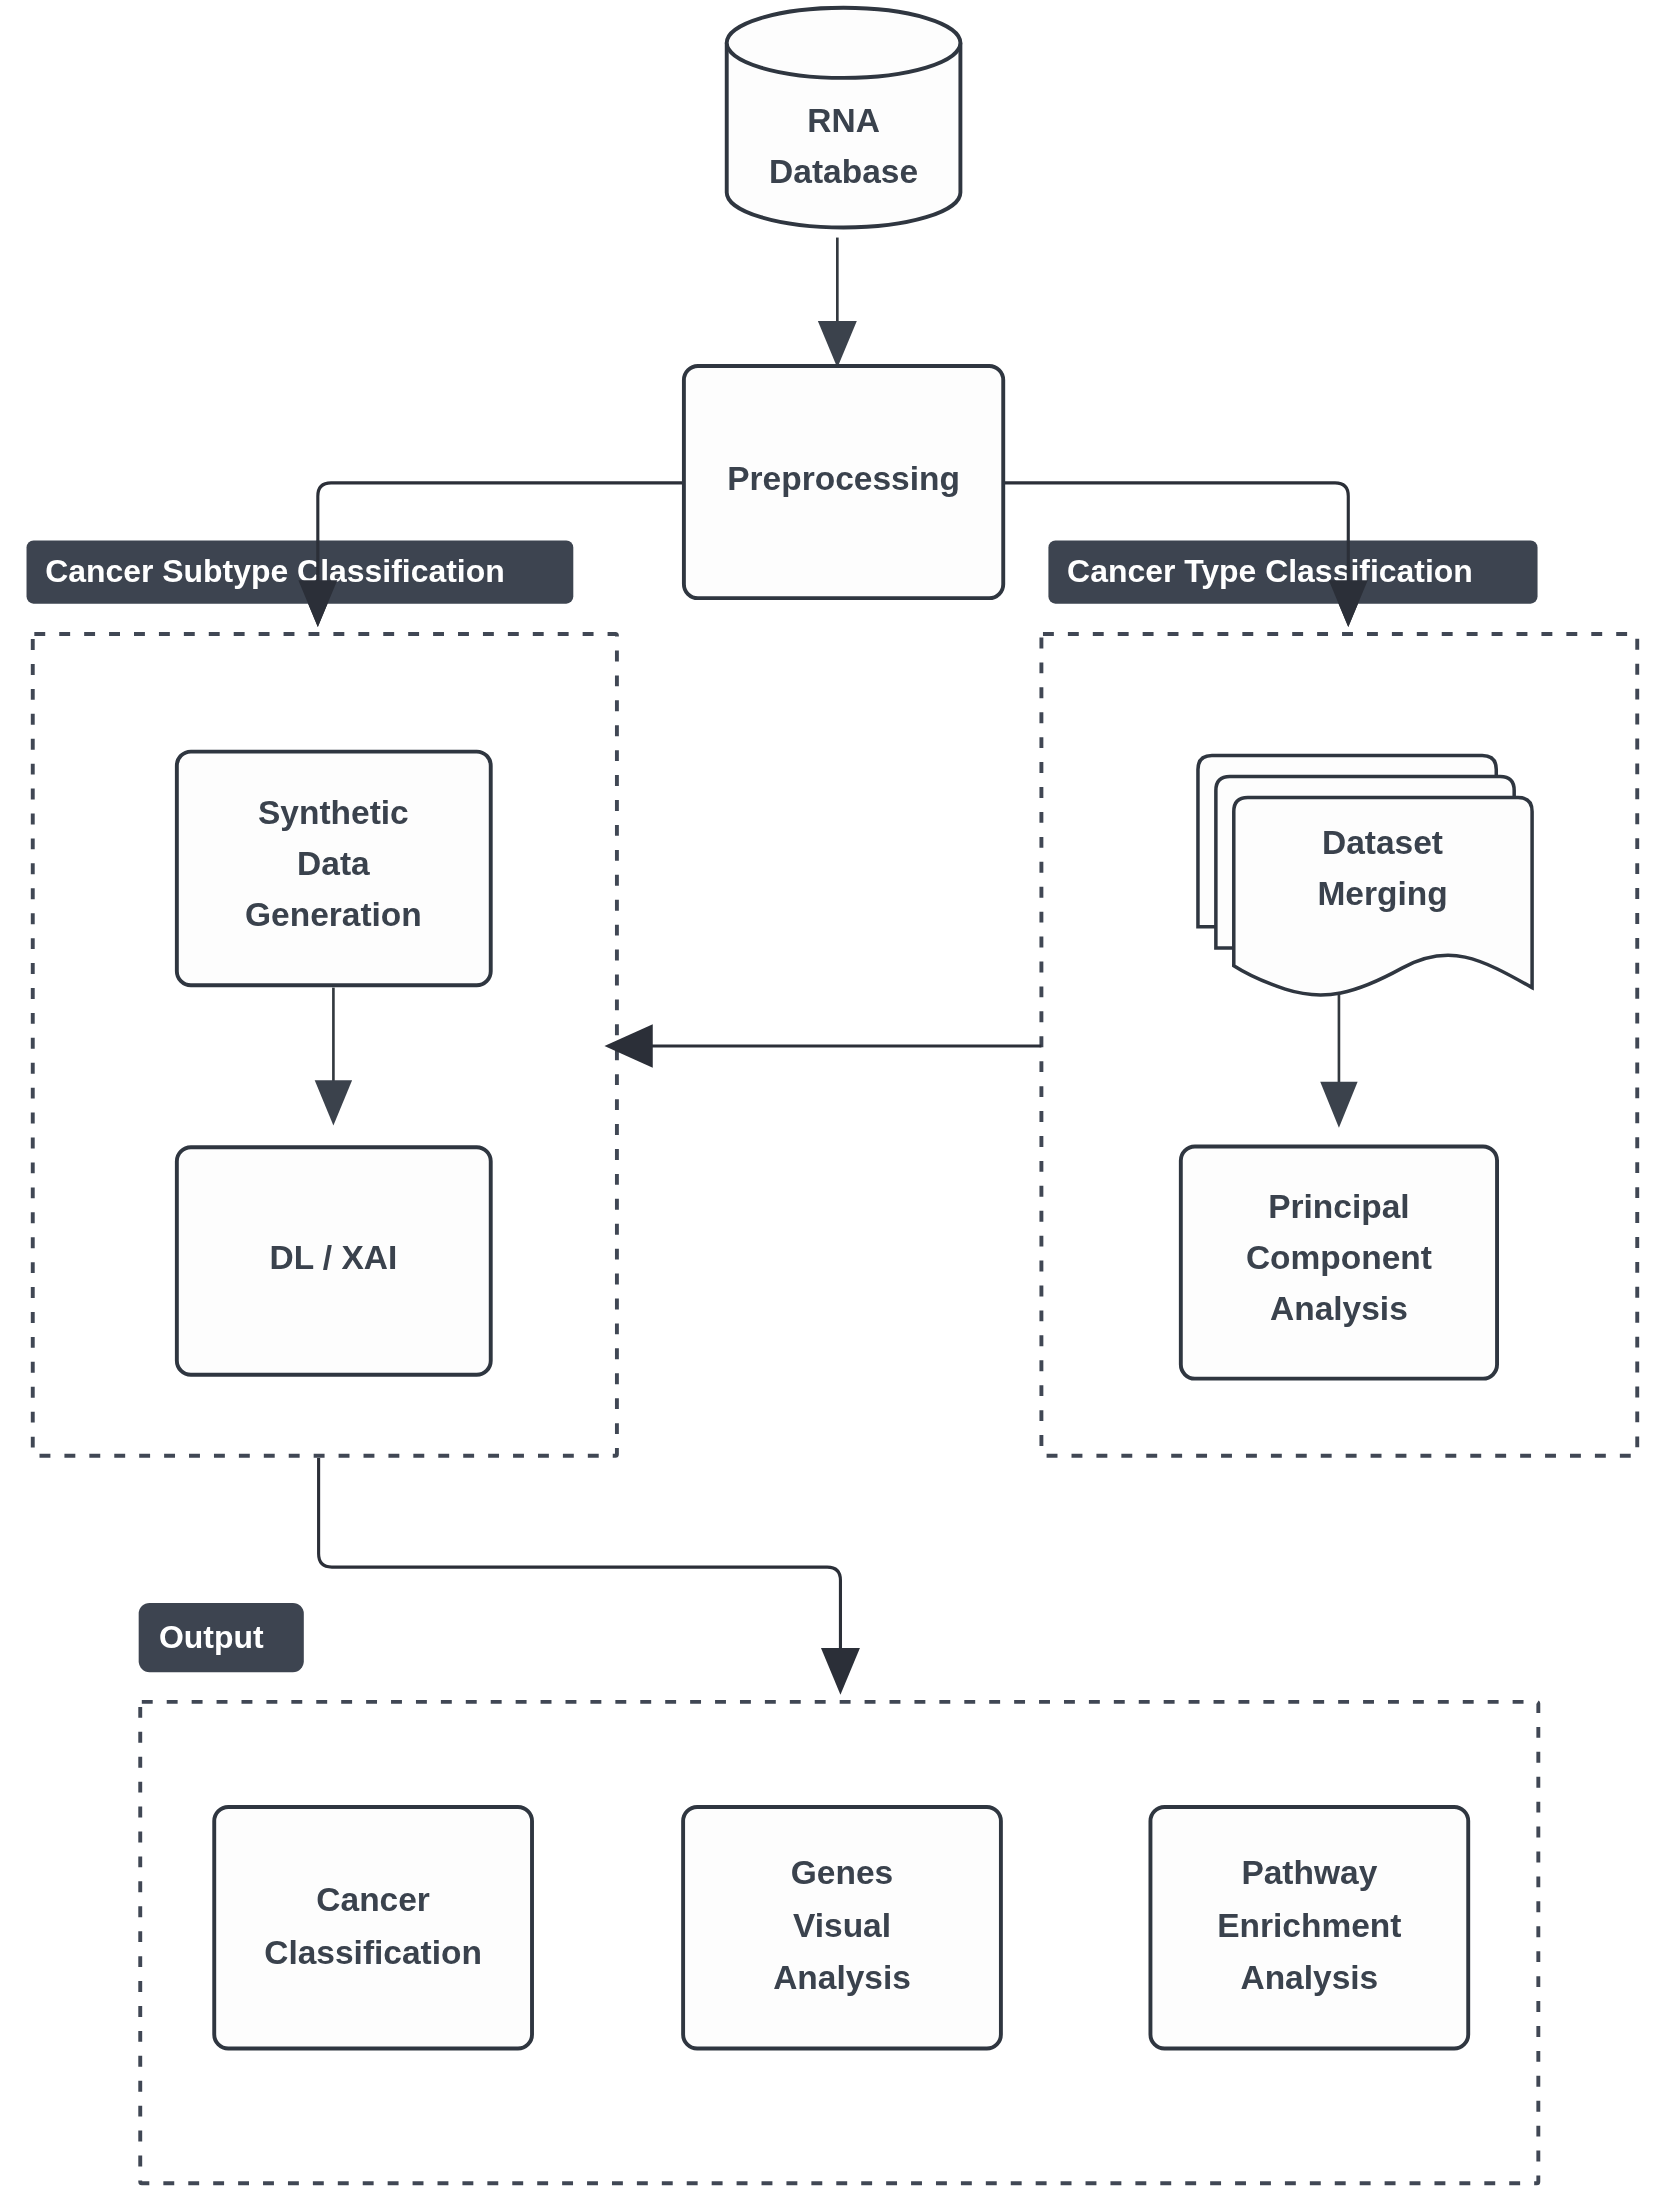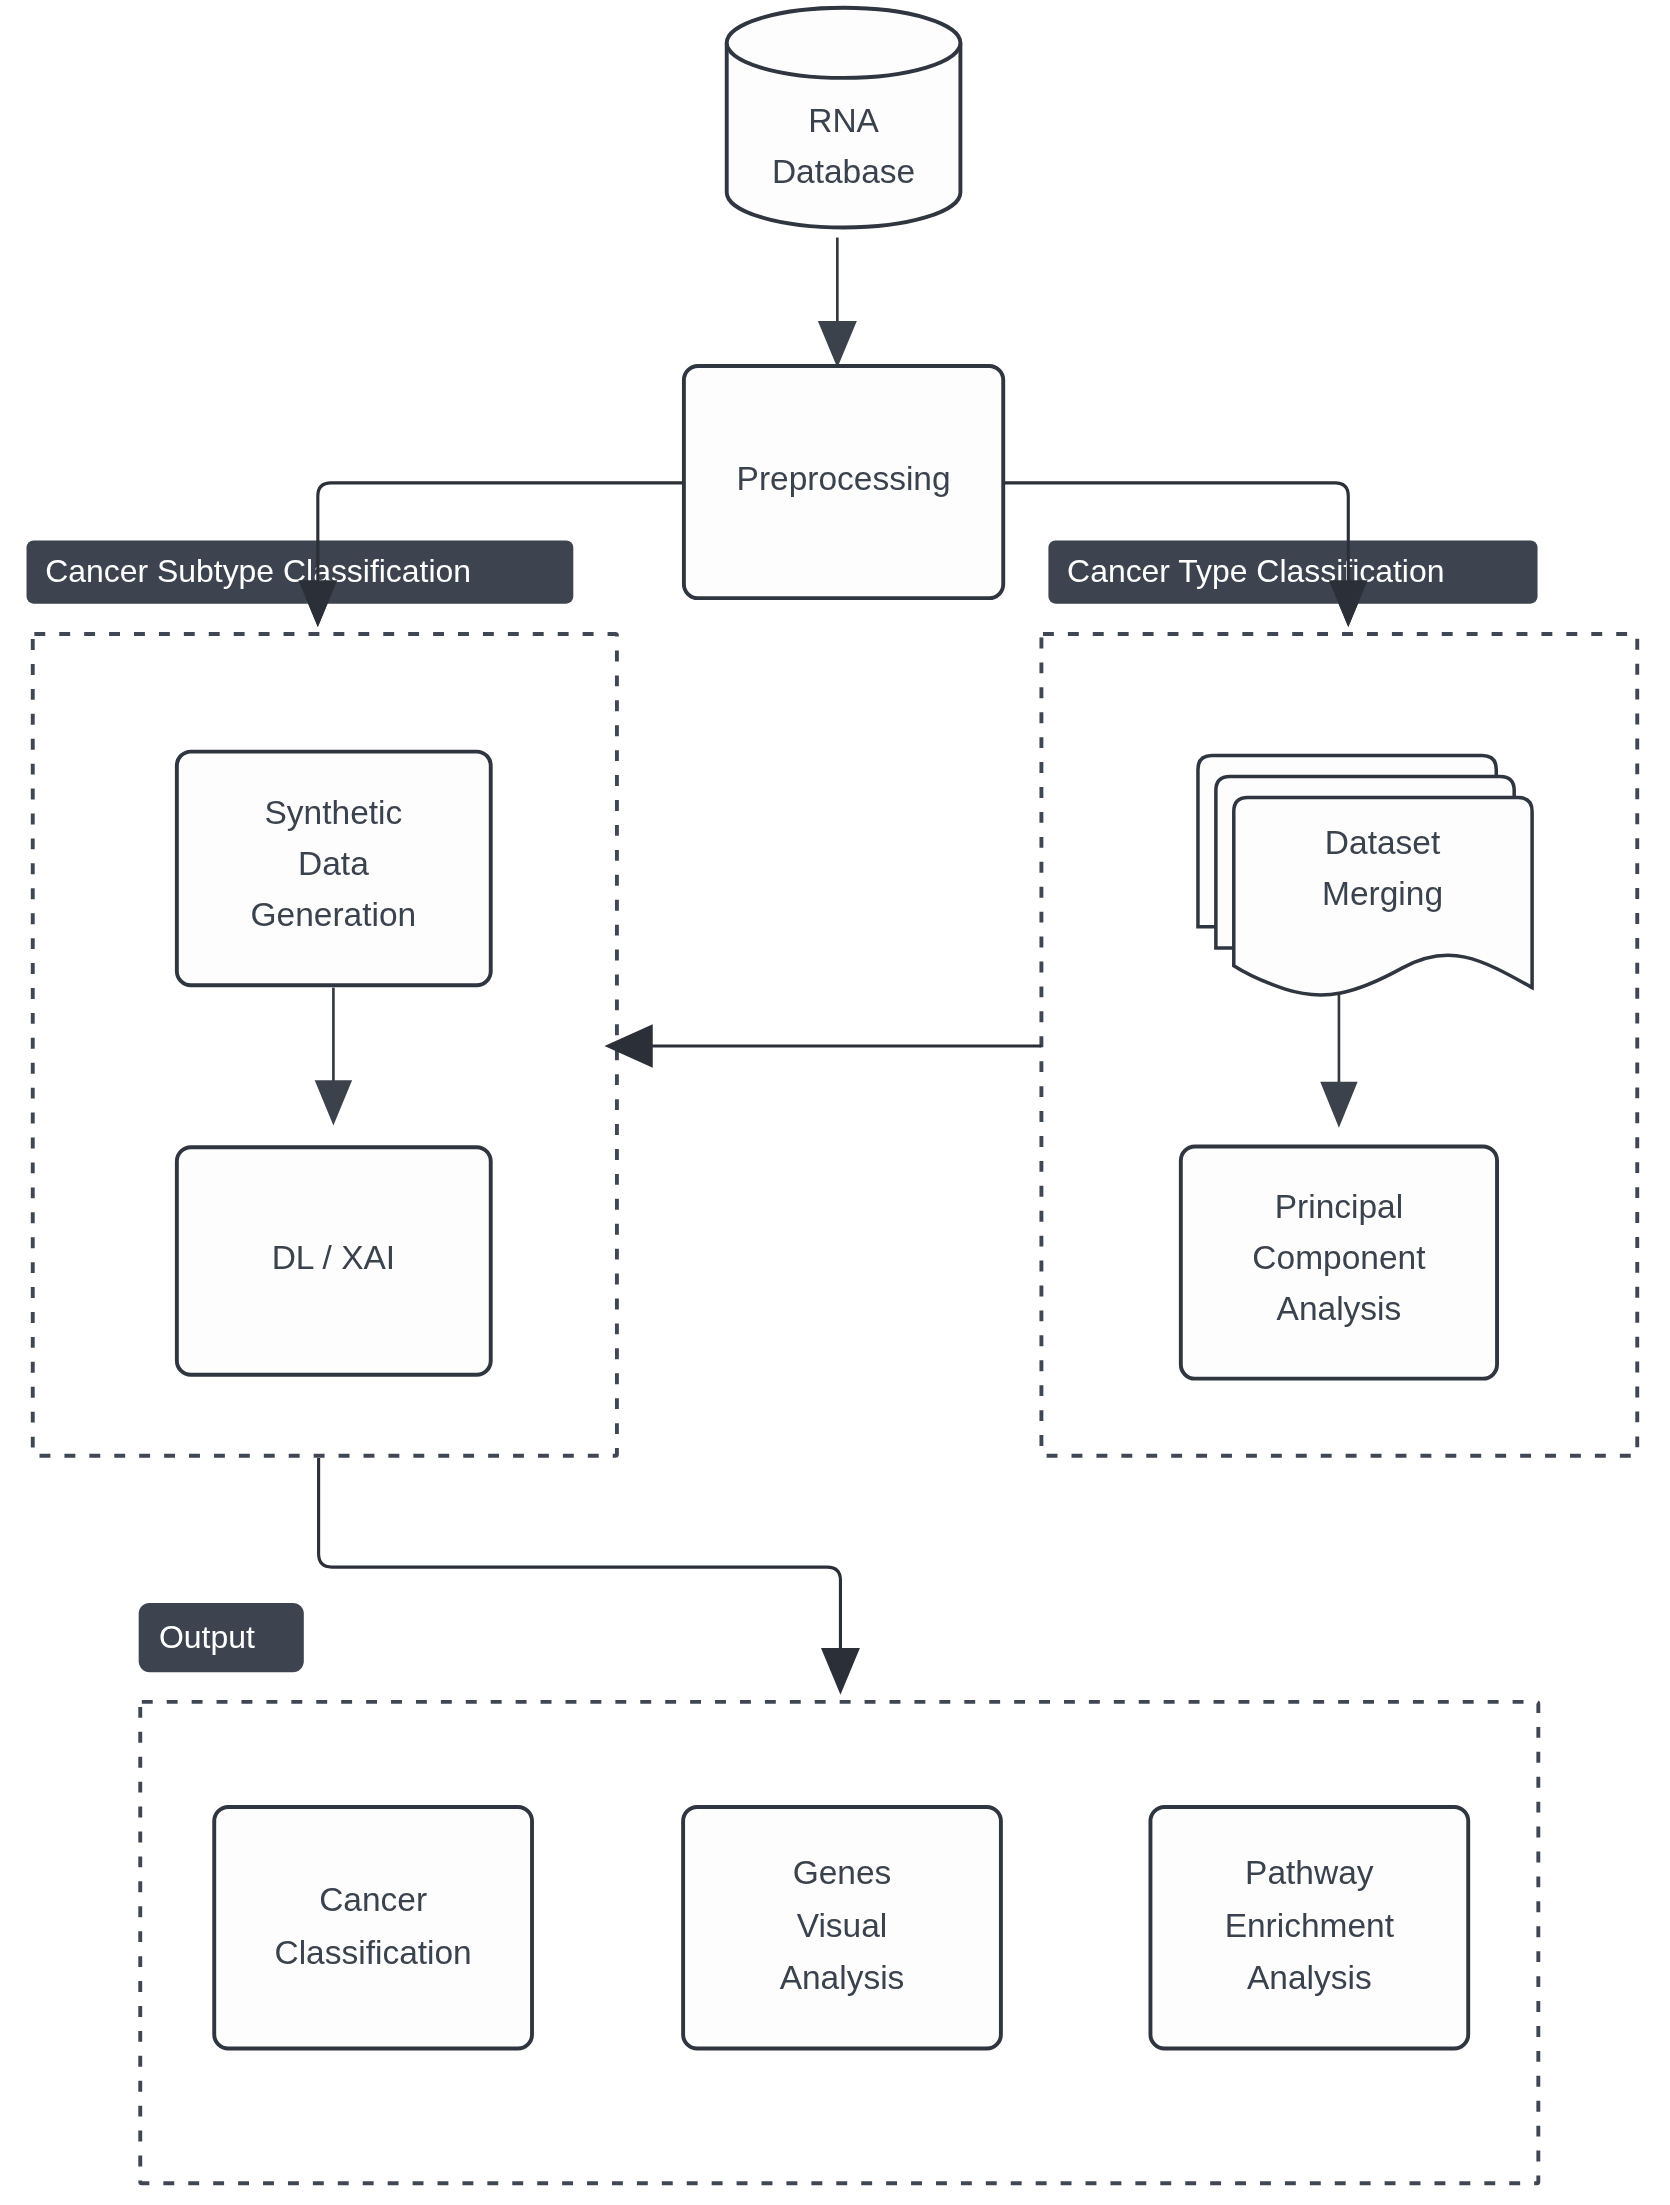--- a/index.html
+++ b/index.html
@@ -11,20 +11,21 @@
   body {
     width: 1670px;
     height: 2205px;
     font-family: "Liberation Sans", sans-serif;
     overflow: hidden;
   }
   #flow-root {
     position: relative;
     width: 1670px;
     height: 1612px;
+    font-weight: bold;
   }
   svg.flow-canvas {
     position: absolute;
     top: 0;
     left: 0;
     width: 1670px;
     height: 2205px;
     display: block;
   }
   .node-shape {

